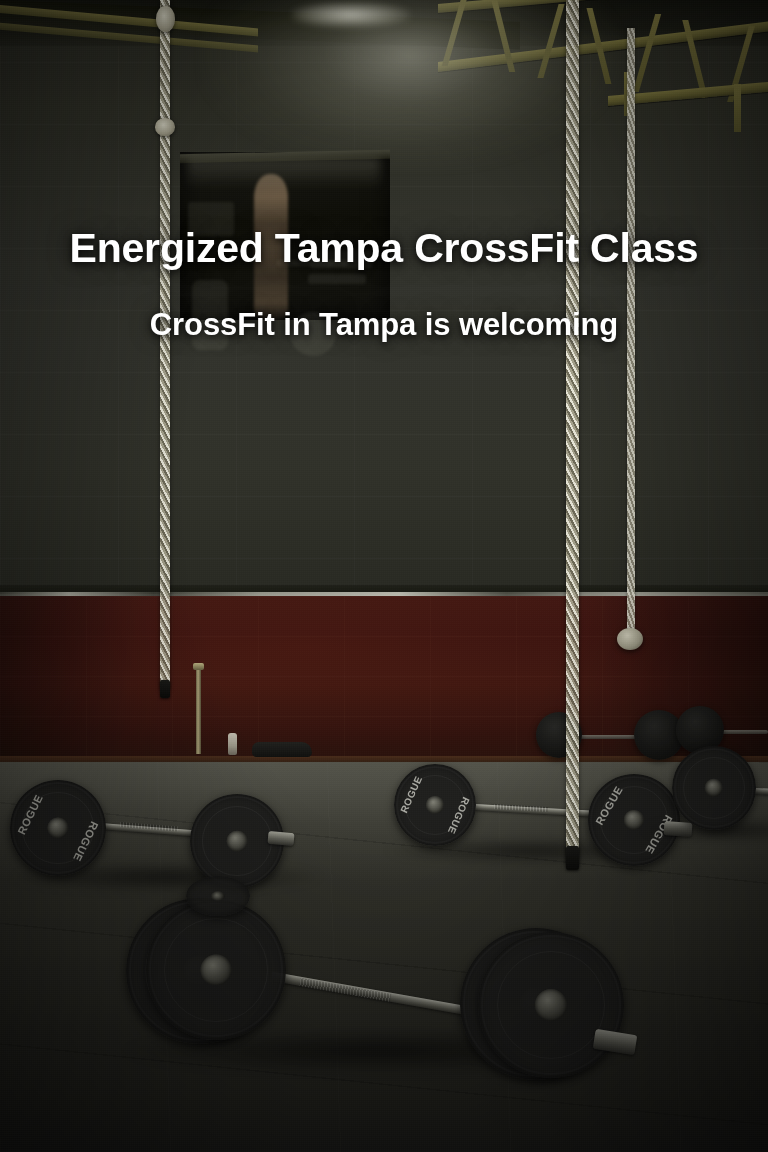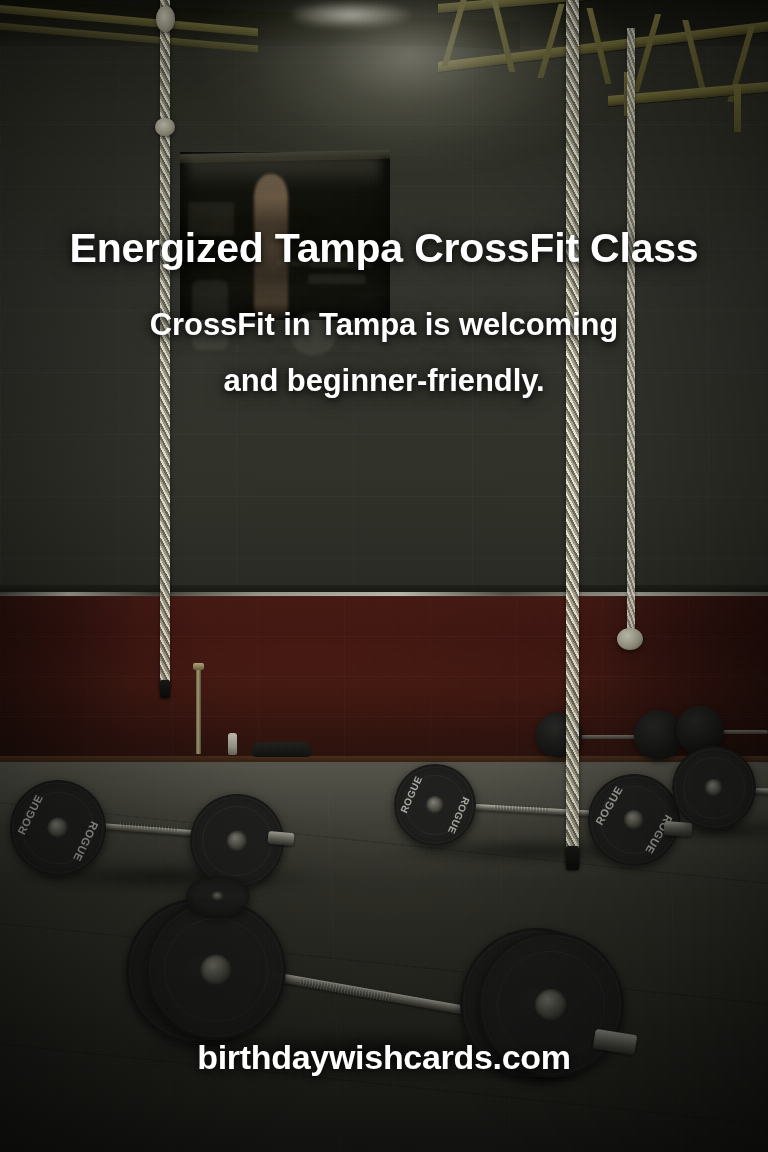--- a/index.html
+++ b/index.html
@@ -494,18 +494,16 @@
 
     <div class="darken"></div>
     <div class="vignette"></div>
     <div class="grain"></div>
   </div>
 
   <div class="overlay">
     <div class="headline">Energized Tampa CrossFit Class</div>
     <div class="subhead">
       <div>CrossFit in Tampa is welcoming</div>
-      <div>and beginner-friendly.</div>
-    </div>
-    <div class="watermark">birthdaywishcards.com</div>
+    </div>
   </div>
 
 </div>
 
 </body></html>

